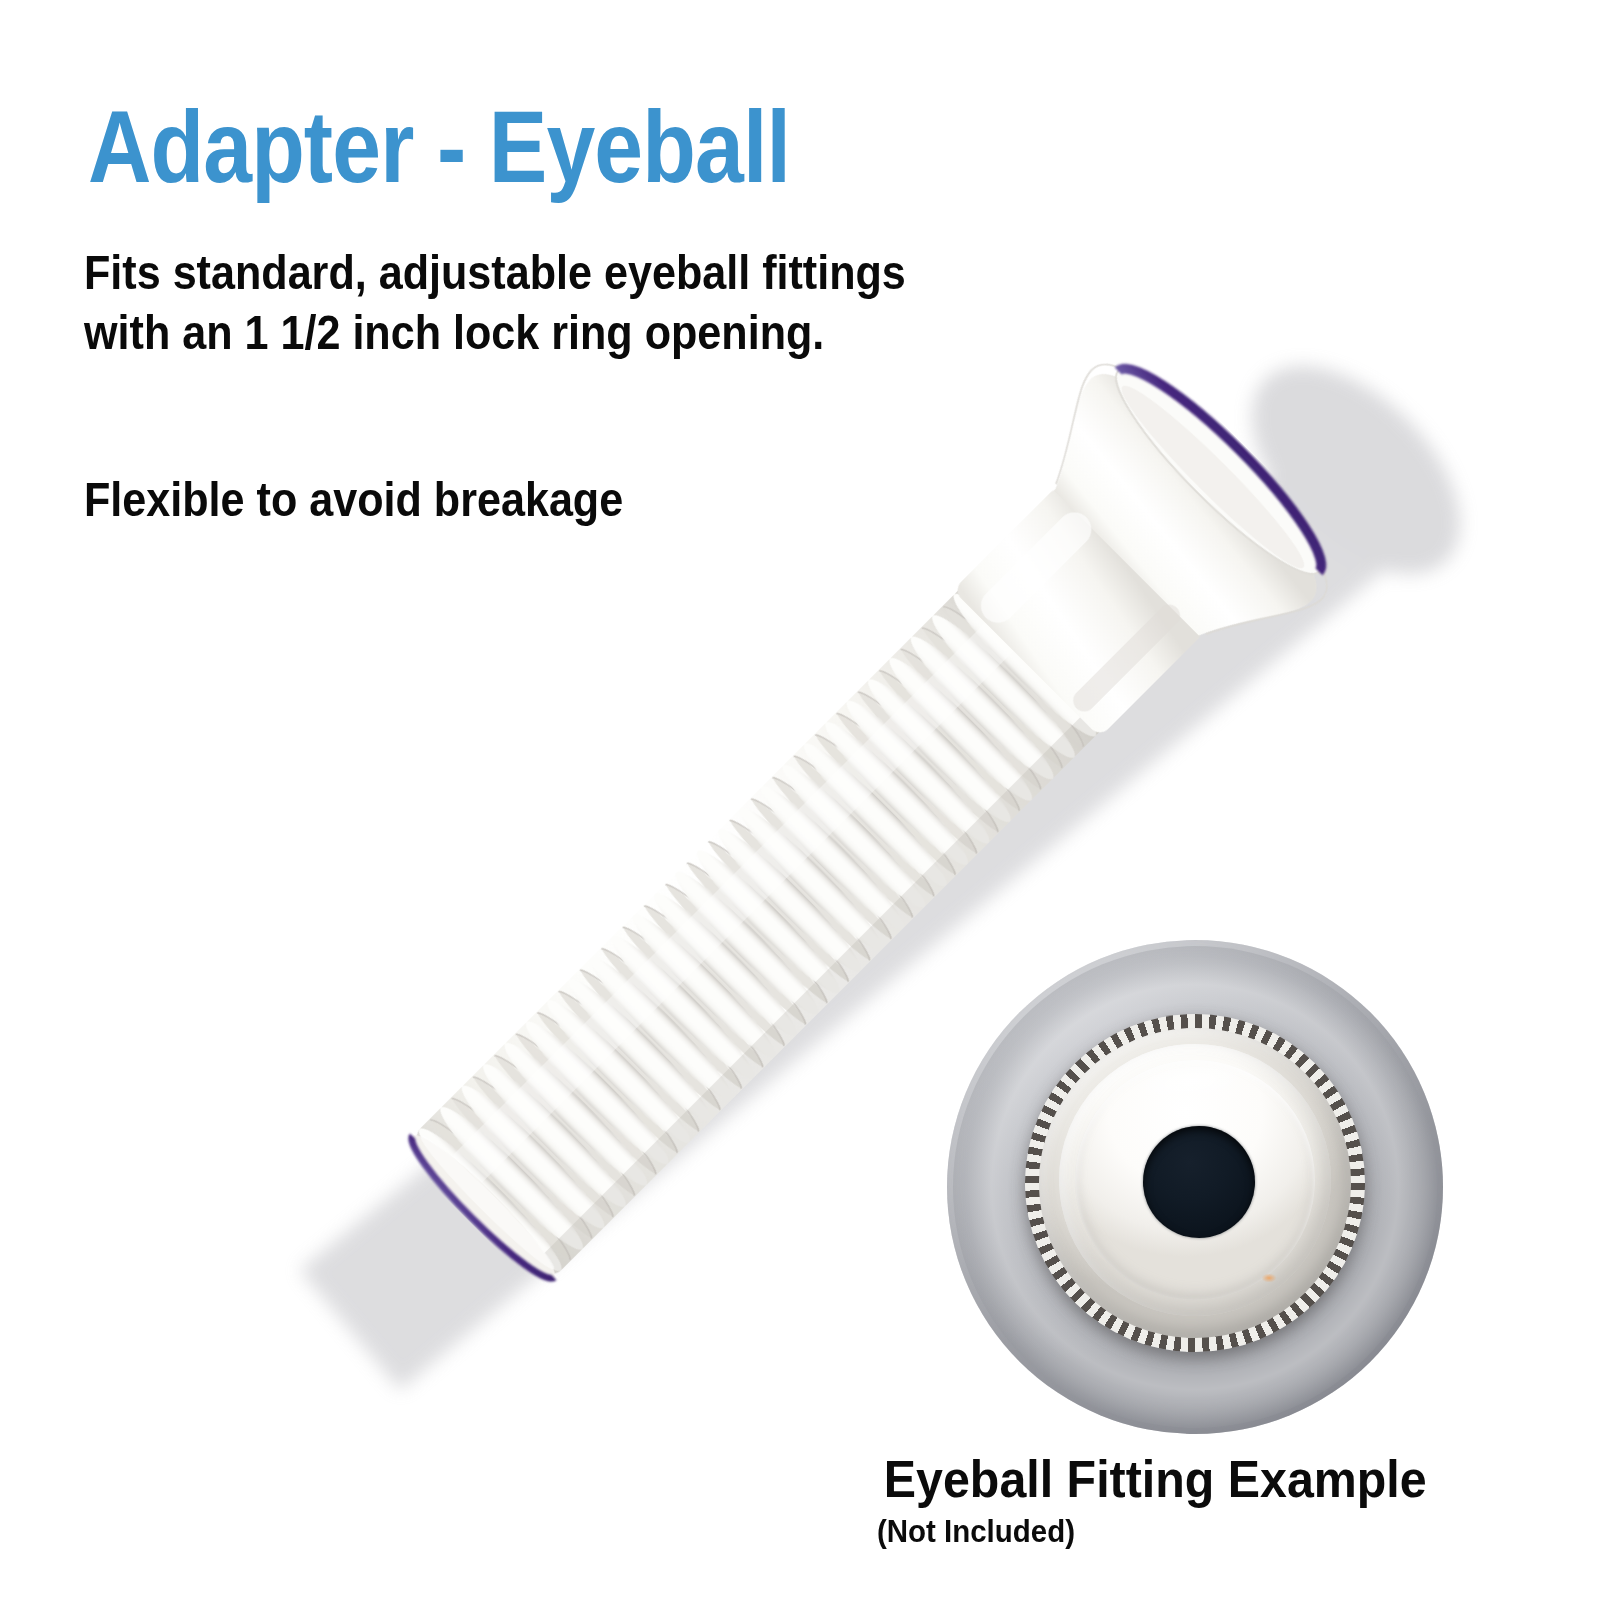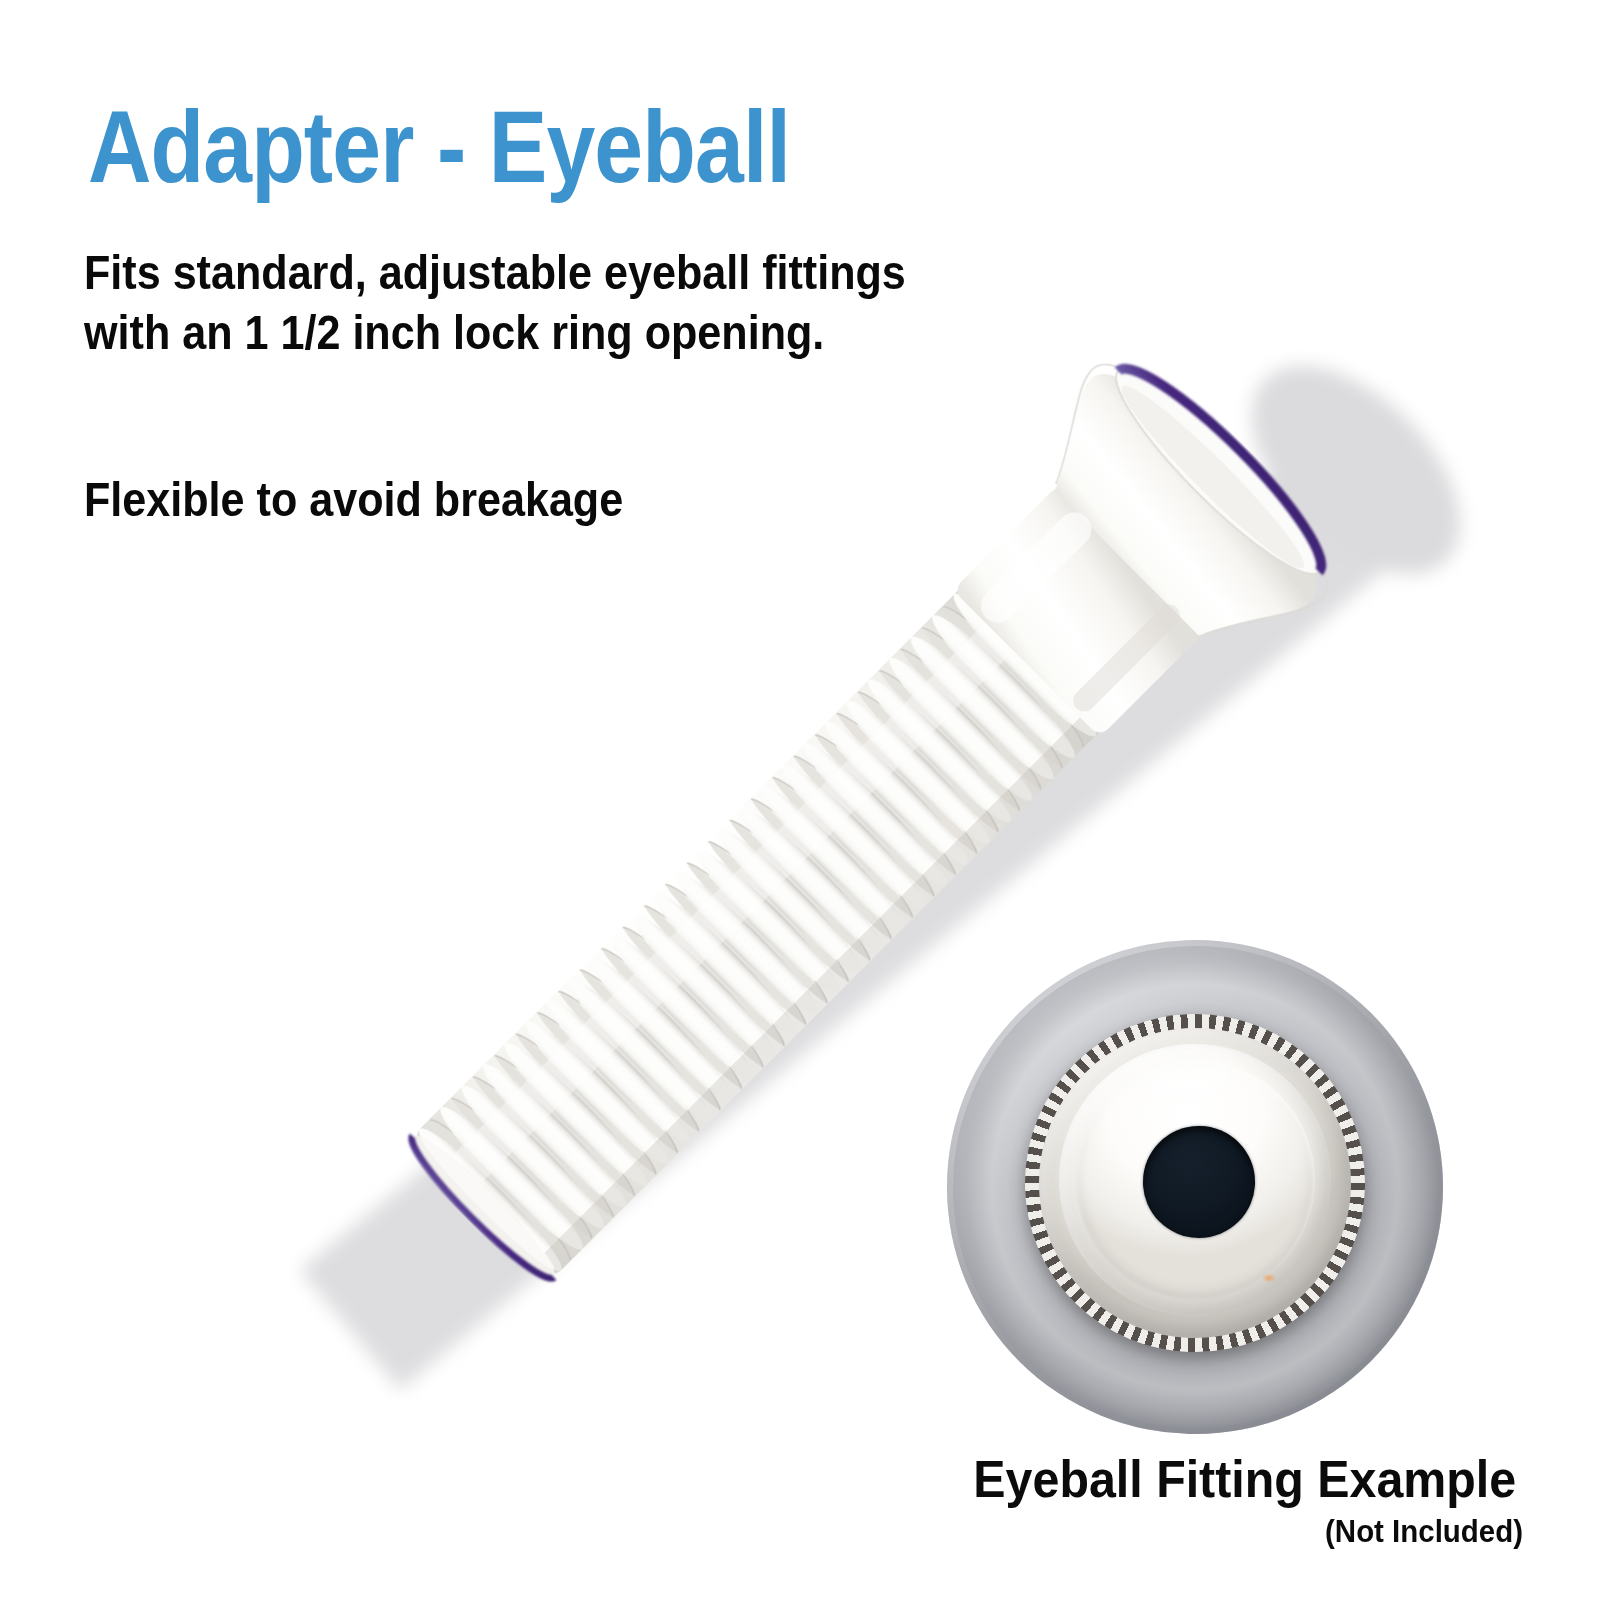--- a/index.html
+++ b/index.html
@@ -25,21 +25,21 @@
   #tagline{
     position:absolute;left:84px;top:470px;
     font-size:49px;line-height:1.2;font-weight:bold;color:#0a0a0a;
     transform:scaleX(.88);transform-origin:left top;
     white-space:nowrap;
   }
 
   
   #caption{
     position:absolute;left:860px;top:1452px;width:680px;
-    text-align:right;
+    text-align:left;
   }
   #caption .main{
     font-size:52px;font-weight:bold;color:#0b0b0b;line-height:1.05;
     display:block;transform:scaleX(.93);
   }
   #caption .sub{
     font-size:31px;font-weight:bold;color:#0b0b0b;line-height:1.05;
     display:block;margin-top:9px;transform:scaleX(.95);
   }
 

